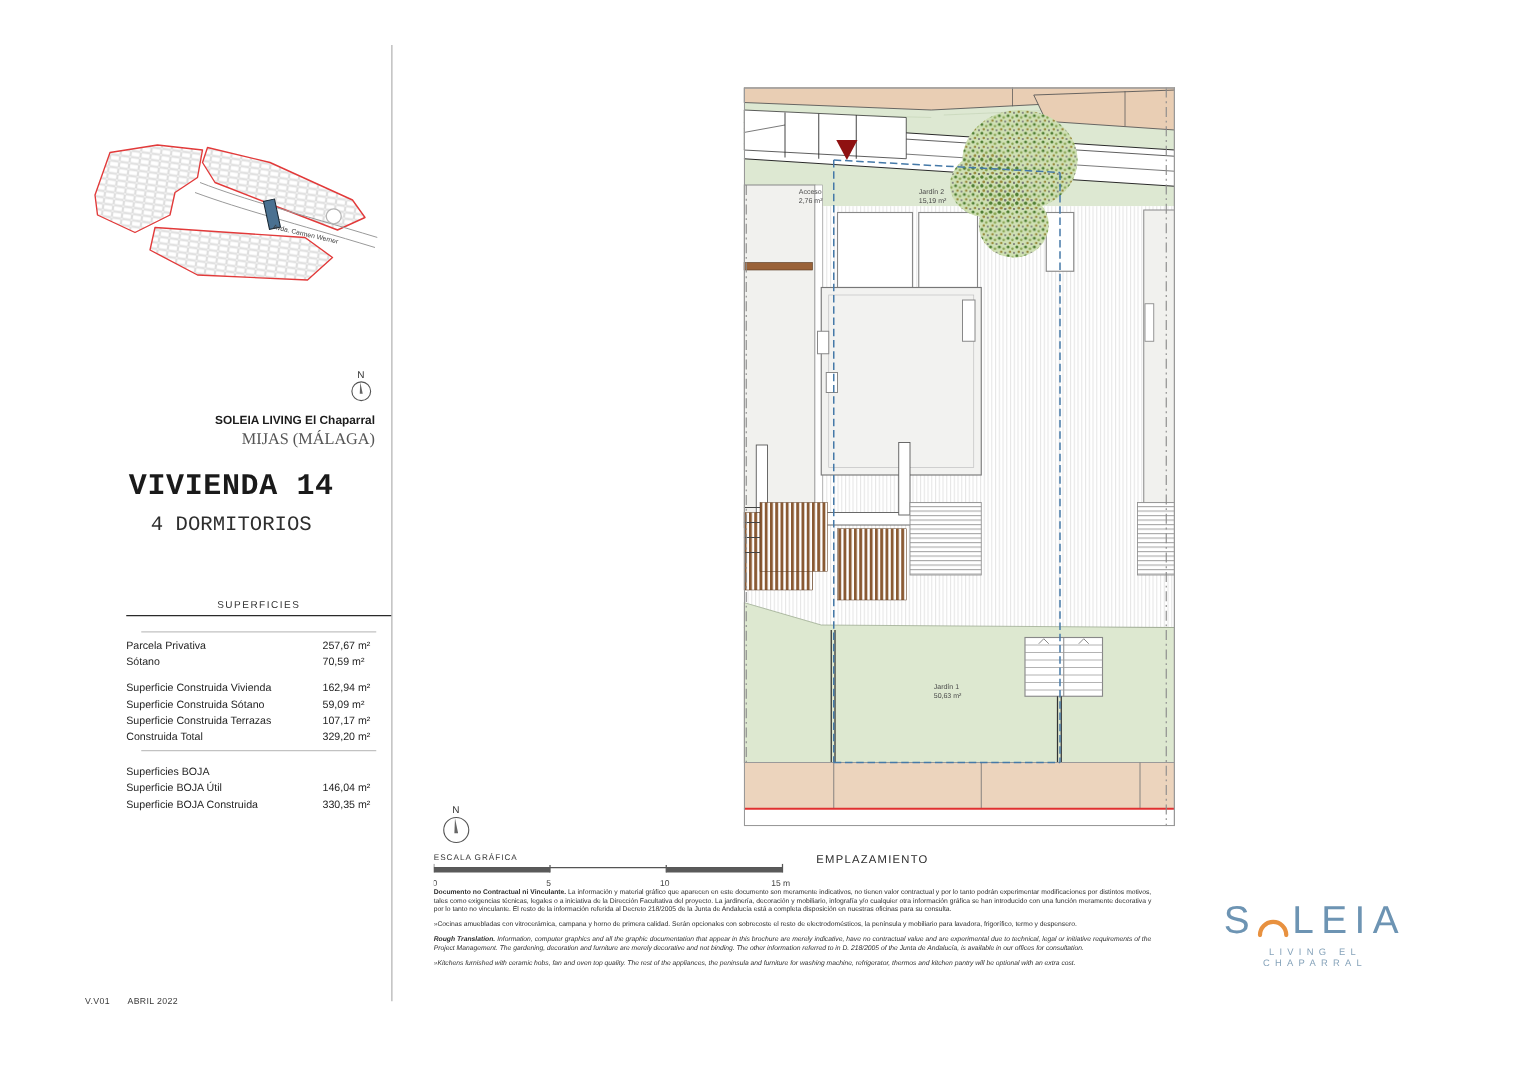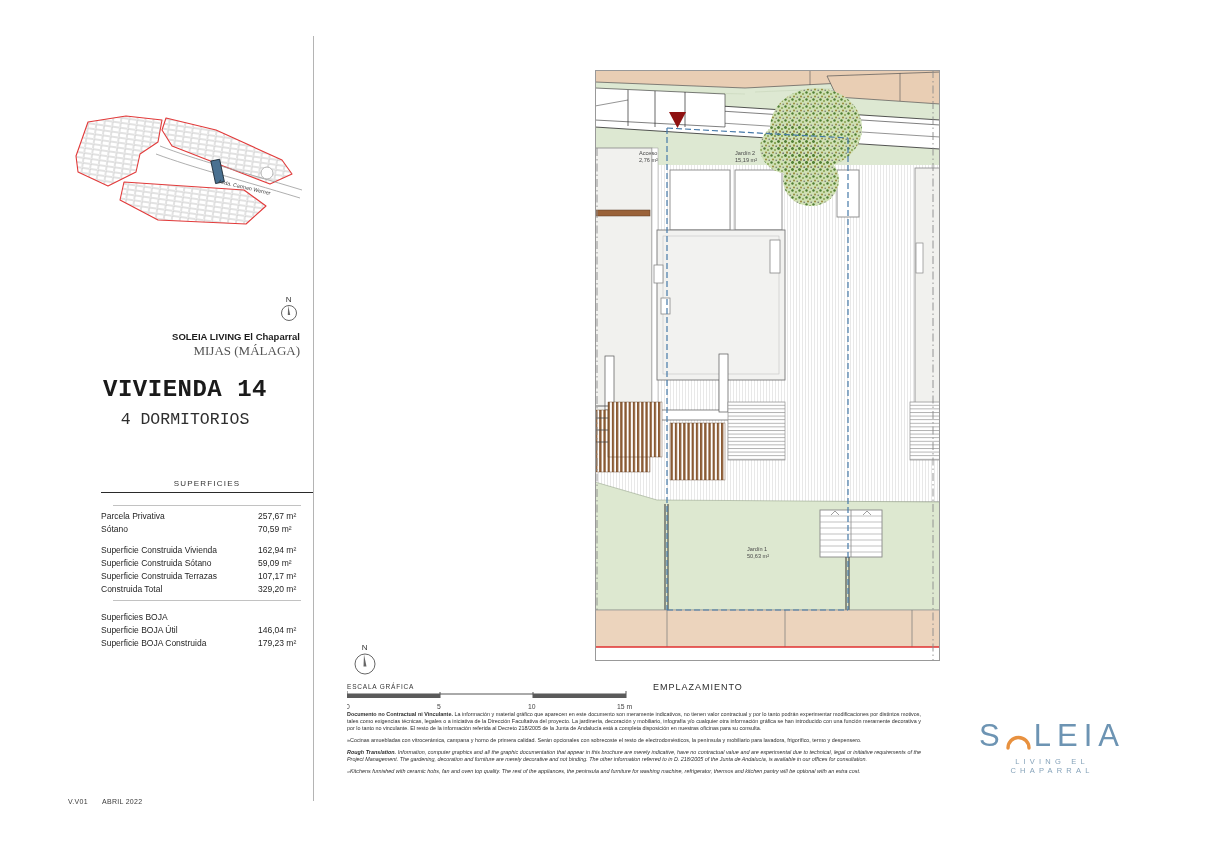--- a/index.html
+++ b/index.html
@@ -129,21 +129,21 @@
     <div class="rule-light"></div>
     <div class="gap10"></div>
     <div class="srow b">
       <span class="slabel">Superficies BOJA</span>
       <span class="sval"></span></div>
     <div class="srow i">
       <span class="slabel">Superficie BOJA Útil</span>
       <span class="sval">146,04 m²</span></div>
     <div class="srow i">
       <span class="slabel">Superficie BOJA Construida</span>
-      <span class="sval">179,23 m²</span></div>
+      <span class="sval">330,35 m²</span></div>
   </div>
 
   <div class="version-line">
     <span>V.V01</span><span>ABRIL 2022</span>
   </div>
 
   <svg class="plan-svg" width="345" height="591" viewBox="0 0 345 591">
     <defs>
       <pattern id="hatchV" width="3" height="6" patternUnits="userSpaceOnUse">
         <rect width="3" height="6" fill="#ffffff"></rect>

